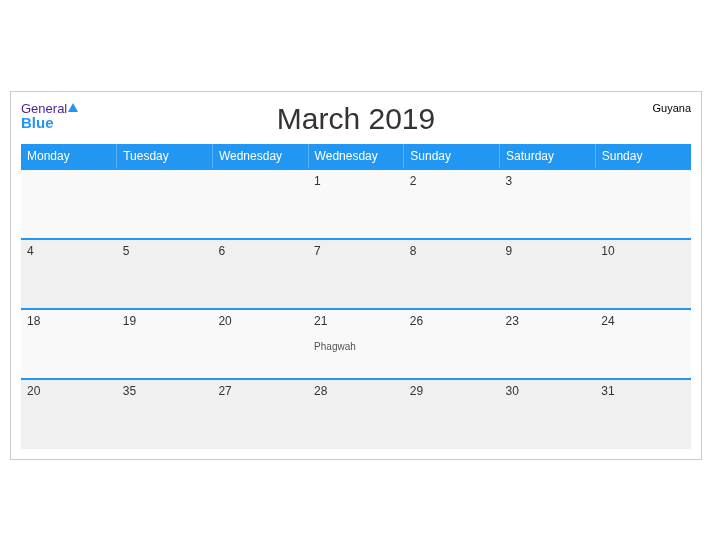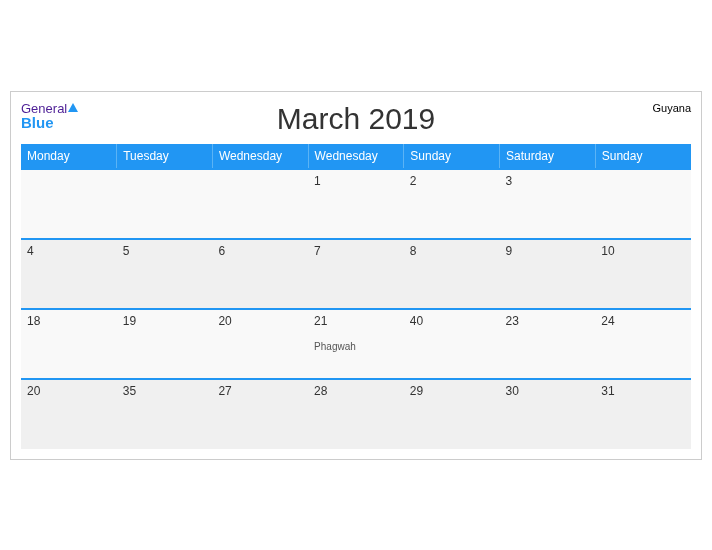--- a/index.html
+++ b/index.html
@@ -215,21 +215,21 @@
             <div class="day-number">19</div>
           </td>
           <td>
             <div class="day-number">20</div>
           </td>
           <td>
             <div class="day-number">21</div>
             <div class="event-label">Phagwah</div>
           </td>
           <td>
-            <div class="day-number">40</div>
+            <div class="day-number">26</div>
           </td>
           <td>
             <div class="day-number">23</div>
           </td>
           <td>
             <div class="day-number">24</div>
           </td>
         </tr>
         <tr>
           <td>

